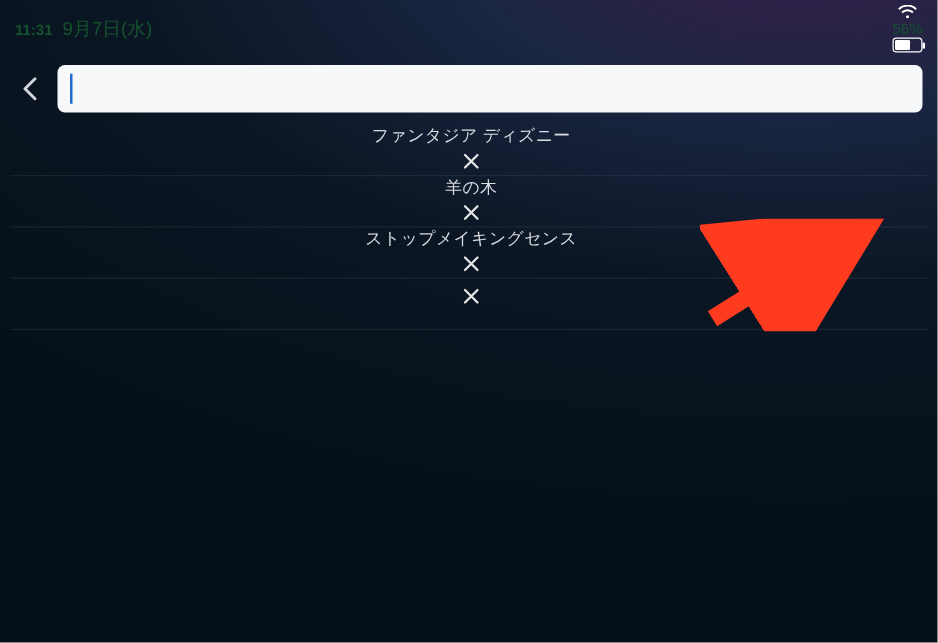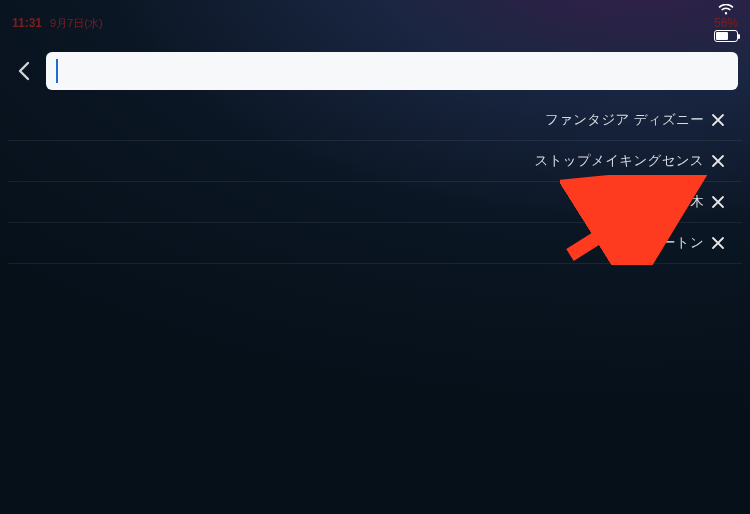--- a/index.html
+++ b/index.html
@@ -9,25 +9,25 @@
     background: radial-gradient(ellipse 120% 90% at 85% -10%, #3a1e4a 0%, #1a2642 30%, #0b1624 60%, #061019 100%);
     color: #e6e6e6;
     position: relative;
   }
   .status-bar {
     display: flex;
     justify-content: space-between;
     align-items: center;
     padding: 4px 12px 2px 12px;
     font-size: 12px;
-    color: #7f1d1d;
+    color: #14532d;
   }
   .status-left { display: flex; gap: 8px; align-items: baseline; }
   .status-time { font-weight: 600; }
-  .status-date { font-size: 11px; }
+  .status-date { font-size: 15px; }
   .status-right { display: flex; align-items: center; gap: 0; flex-direction: column; }
   .wifi-icon svg { display: block; }
   .battery-pct { font-size: 12px; }
   .battery-icon {
     width: 24px; height: 12px;
     border: 1px solid #fff; border-radius: 3px;
     position: relative; display: inline-block;
   }
   .battery-icon::after {
     content: ""; position: absolute; right: -3px; top: 3px;
@@ -56,25 +56,26 @@
     flex: 1; border: none; outline: none; background: transparent;
     font-size: 15px; color: #222;
   }
   .caret {
     position: absolute; left: 10px; top: 7px; width: 2px; height: 24px;
     background: #1f6bd0;
   }
 
   .history-list { padding: 0 8px; }
   .history-row {
-    display: flex; align-items: center; justify-content: flex-end;
+    display: flex; align-items: center; justify-content: space-between;
     padding: 0 10px 0 14px;
     height: 41px;
     border-bottom: 1px solid rgba(255,255,255,0.07);
     position: relative;
+    flex-direction: column;
   }
   .history-label {
     font-size: 13.5px; color: #d8dbe0; letter-spacing: 0.3px;
     cursor: pointer;
   }
   .delete-btn {
     width: 28px; height: 28px; display: flex; align-items: center; justify-content: center;
     cursor: pointer; color: #e6e6e6;
   }
   .delete-btn svg { display: block; }
@@ -123,37 +124,36 @@
 <div class="history-list" id="history-list">
     <div class="history-row">
       <span class="history-label">ファンタジア ディズニー</span>
       <span class="delete-btn">
         <svg width="14" height="14" viewBox="0 0 14 14">
           <path d="M2 2 L12 12 M12 2 L2 12" stroke="#e6e6e6" stroke-width="1.8" stroke-linecap="round"></path>
         </svg>
       </span>
     </div>
     <div class="history-row">
+      <span class="history-label">羊の木</span>
+      <span class="delete-btn">
+        <svg width="14" height="14" viewBox="0 0 14 14">
+          <path d="M2 2 L12 12 M12 2 L2 12" stroke="#e6e6e6" stroke-width="1.8" stroke-linecap="round"></path>
+        </svg>
+      </span>
+    </div>
+    <div class="history-row">
       <span class="history-label">ストップメイキングセンス</span>
       <span class="delete-btn">
         <svg width="14" height="14" viewBox="0 0 14 14">
           <path d="M2 2 L12 12 M12 2 L2 12" stroke="#e6e6e6" stroke-width="1.8" stroke-linecap="round"></path>
         </svg>
       </span>
     </div>
     <div class="history-row">
-      <span class="history-label">羊の木</span>
-      <span class="delete-btn">
-        <svg width="14" height="14" viewBox="0 0 14 14">
-          <path d="M2 2 L12 12 M12 2 L2 12" stroke="#e6e6e6" stroke-width="1.8" stroke-linecap="round"></path>
-        </svg>
-      </span>
-    </div>
-    <div class="history-row">
-      <span class="history-label">ティムバートン</span>
       <span class="delete-btn">
         <svg width="14" height="14" viewBox="0 0 14 14">
           <path d="M2 2 L12 12 M12 2 L2 12" stroke="#e6e6e6" stroke-width="1.8" stroke-linecap="round"></path>
         </svg>
       </span>
     </div>
   </div>
 
 <svg class="arrow-annot" style="left:560px; top:175px;" width="150" height="90" viewBox="0 0 150 90">
   <defs>

